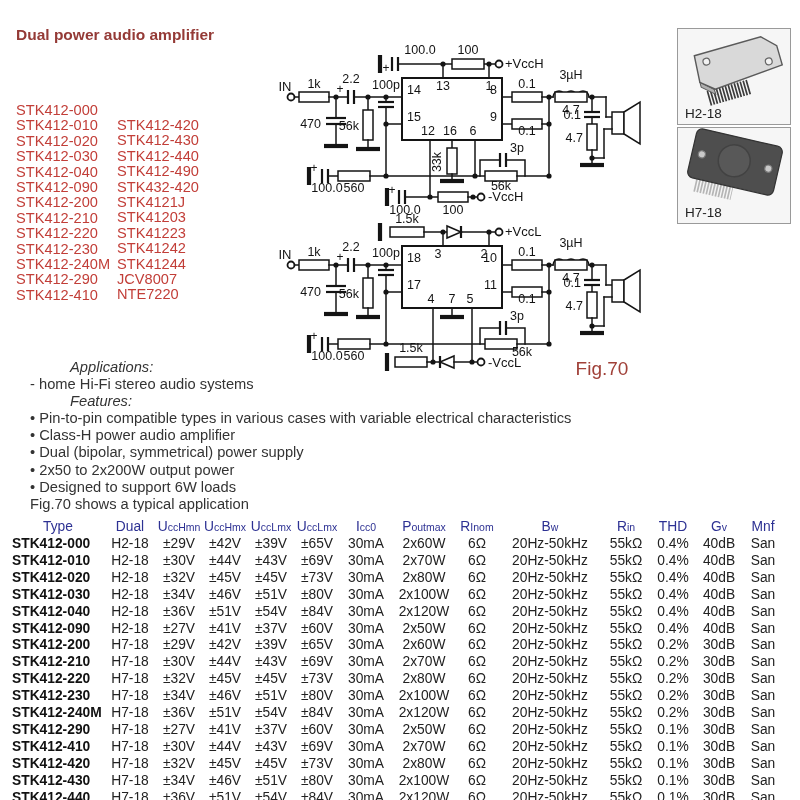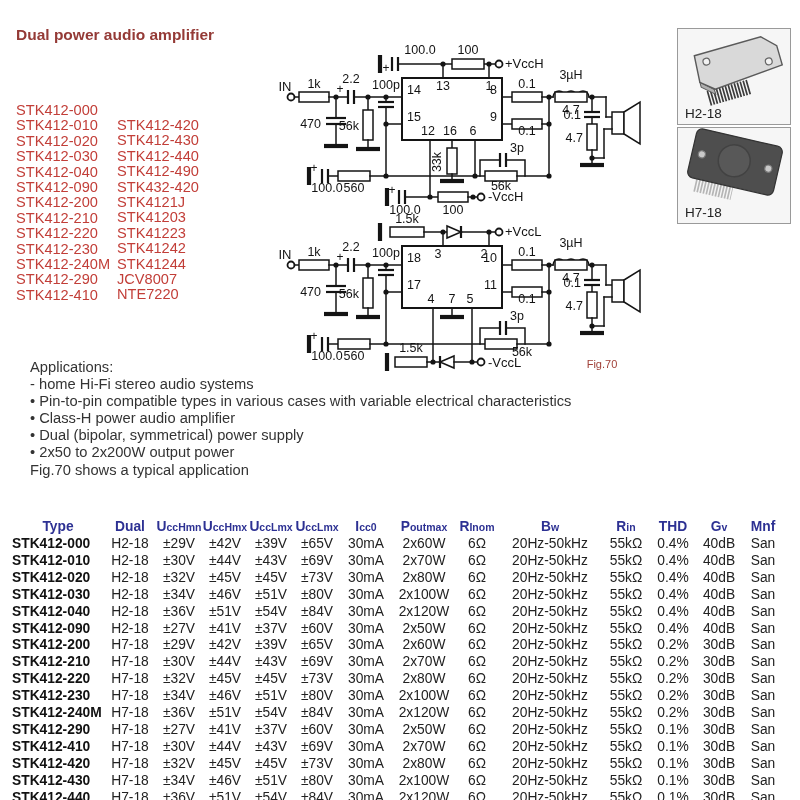--- a/index.html
+++ b/index.html
@@ -27,29 +27,29 @@
   .w{stroke:var(--ink);stroke-width:1.5;fill:none;stroke-linecap:square;}
   .thk{stroke:var(--ink);stroke-width:4.2;fill:none;stroke-linecap:butt;}
   .pl{stroke:var(--ink);stroke-width:2.2;fill:none;stroke-linecap:butt;}
   .cmp{fill:#fff;stroke:var(--ink);stroke-width:1.5;}
   .icbox{fill:#fff;stroke:var(--ink);stroke-width:2;}
   .dot{fill:var(--ink);stroke:none;}
   .term{fill:#fff;stroke:var(--ink);stroke-width:1.8;}
   .slab{fill:var(--ink);font-family:"Liberation Sans",sans-serif;}
 
   #fig-caption{left:572px;top:358px;width:60px;text-align:center;
-    font-size:11px;color:var(--fig-red);}
+    font-size:19px;color:var(--fig-red);}
 
   #features{left:30px;top:359px;font-size:14.7px;line-height:17.1px;white-space:nowrap;}
-  #features .it{}
+  #features .it{font-style:italic;margin-left:40px;}
 
   #spec-table{left:12px;top:514px;border-collapse:collapse;table-layout:fixed;}
   #spec-table td,#spec-table th{padding:0;font-size:13.8px;line-height:16.9px;
     white-space:nowrap;overflow:visible;font-weight:normal;}
-  #spec-table th{color:var(--header-blue);font-weight:bold;height:22px;vertical-align:bottom;}
+  #spec-table th{color:var(--header-blue);font-weight:normal;height:22px;vertical-align:bottom;}
   #spec-table td.type{font-weight:bold;color:#111;text-align:left;}
   #spec-table td{color:#222;text-align:center;}
   #spec-table td.left{text-align:center;}
   .sub{font-size:10.5px;}
 </style>
 </head>
 <body>
 
 <div id="page">
 
@@ -388,24 +388,26 @@
         <circle cx="-34" cy="0" r="3.6" fill="#c9c9c9" stroke="#7a7a7a" stroke-width="1.2"></circle>
         <circle cx="34" cy="-1" r="3.6" fill="#c9c9c9" stroke="#7a7a7a" stroke-width="1.2"></circle>
       </g>
     </svg>
     <div class="pkg-label">H7-18</div>
   </div>
 
   <div id="features" class="abs">
       <div class="it">Applications:</div>
       <div>- home Hi-Fi stereo audio systems</div>
+      <div class="it">Features:</div>
       <div>• Pin-to-pin compatible types in various cases with variable electrical characteristics</div>
       <div>• Class-H power audio amplifier</div>
       <div>• Dual (bipolar, symmetrical) power supply</div>
       <div>• 2x50 to 2x200W output power</div>
+      <div>• Designed to support 6W loads</div>
       <div>Fig.70 shows a typical application</div>
     </div>
 
   <table id="spec-table" class="abs">
     <colgroup>
       <col style="width:92px">
         <col style="width:52px">
         <col style="width:46px">
         <col style="width:46px">
       <col style="width:46px">

